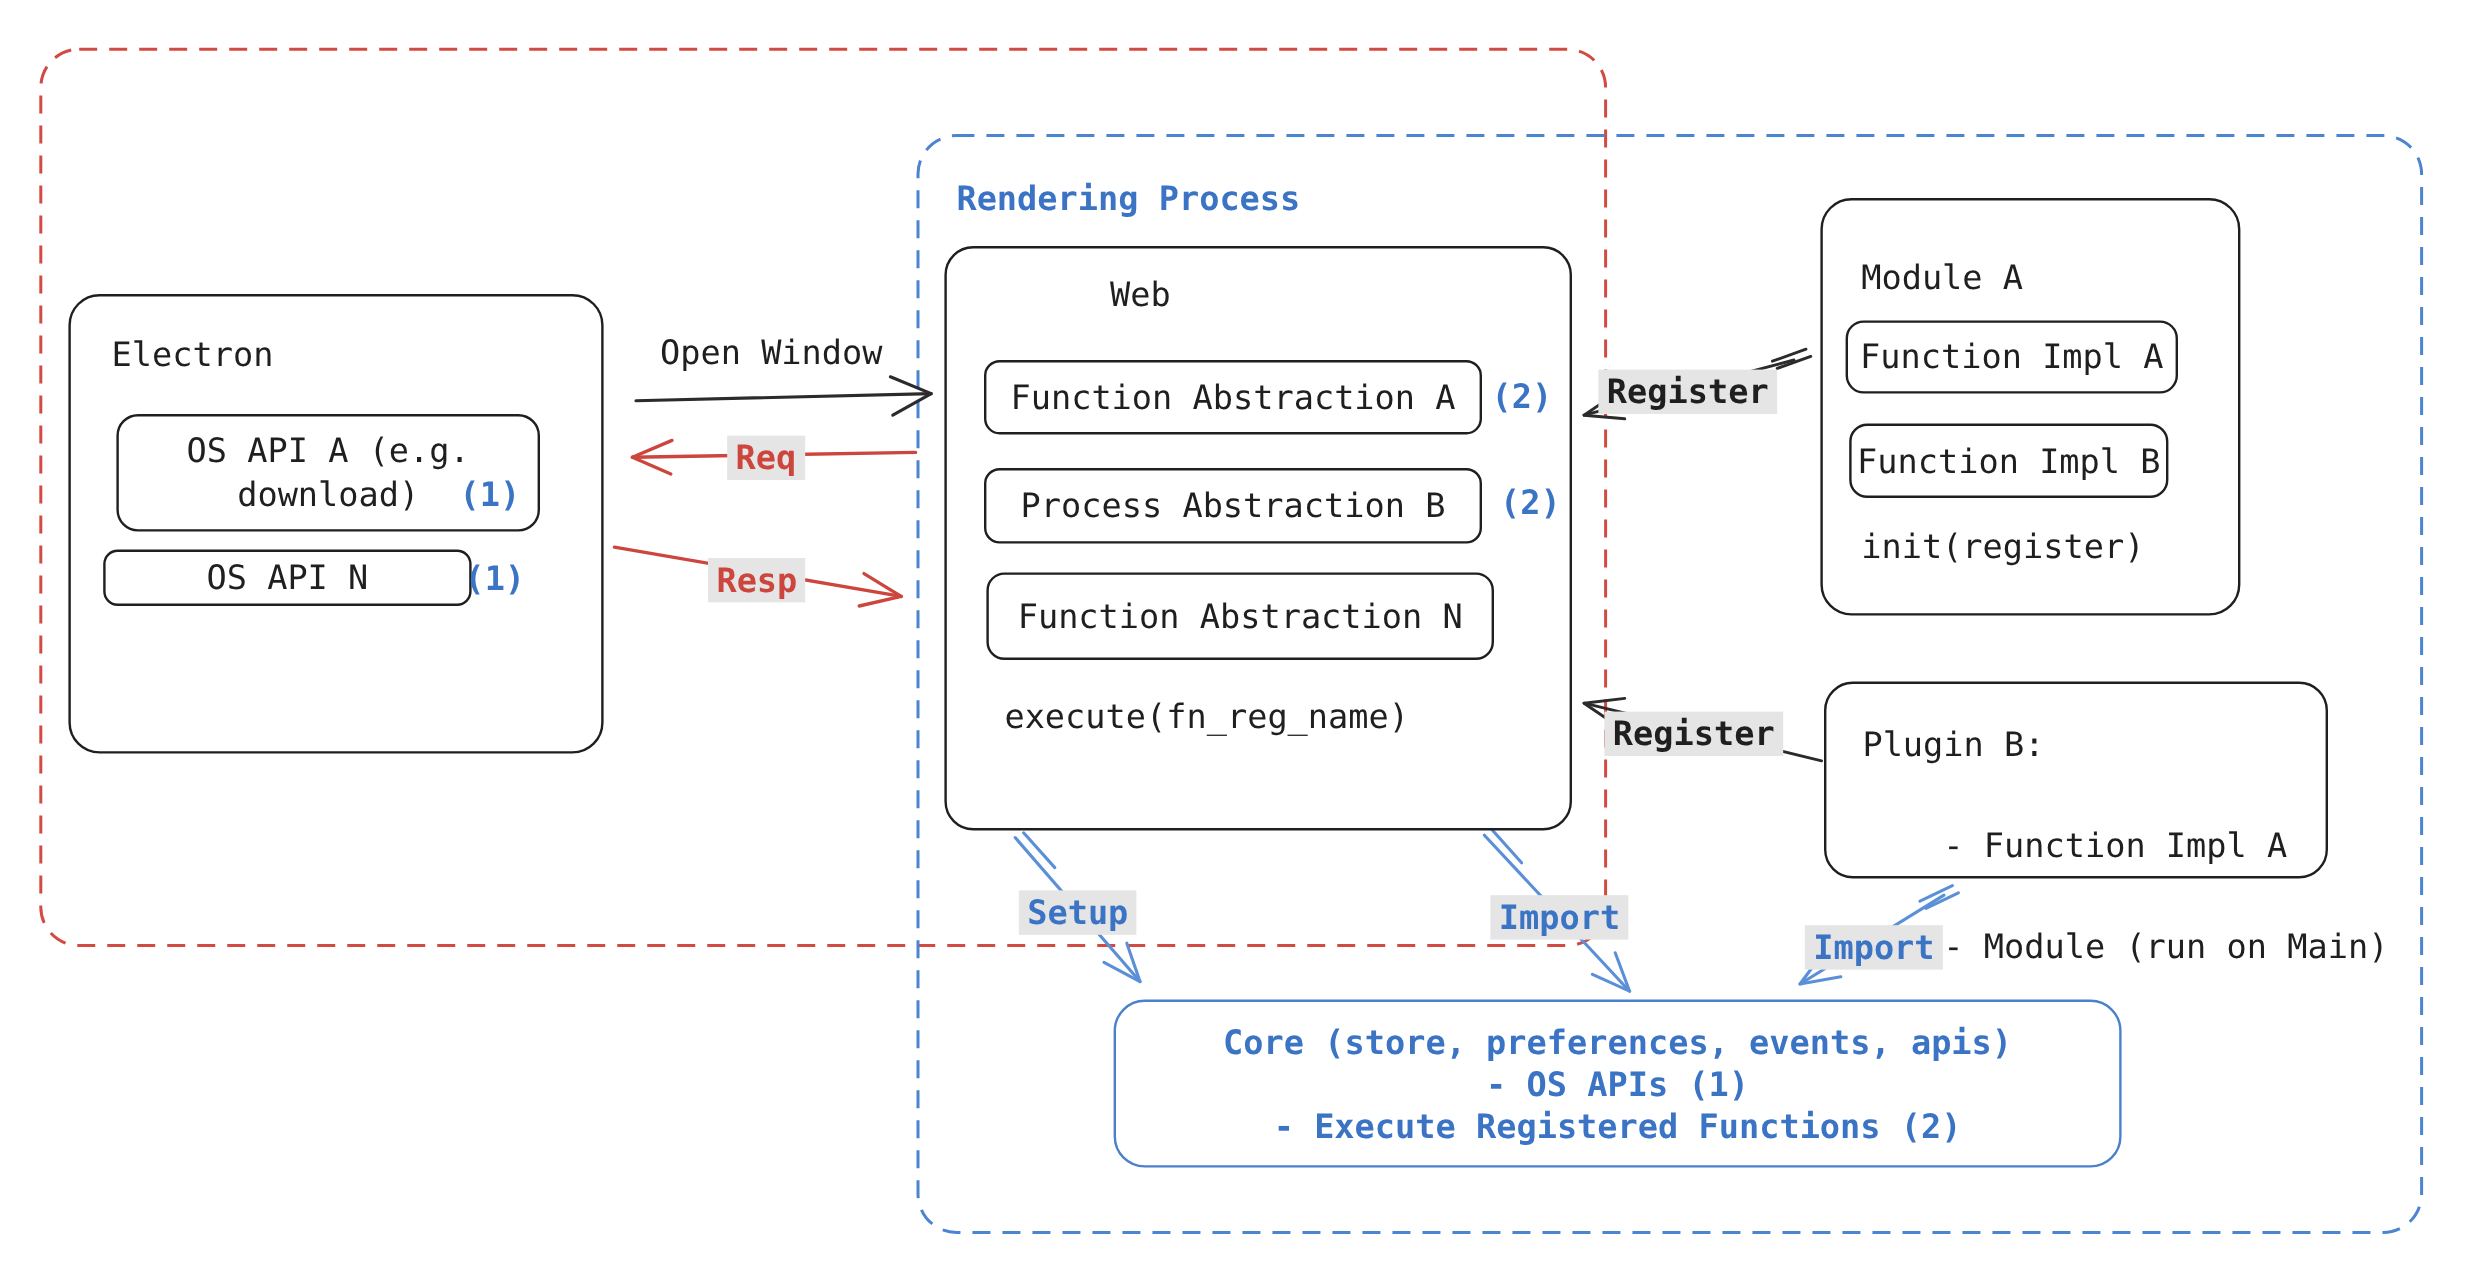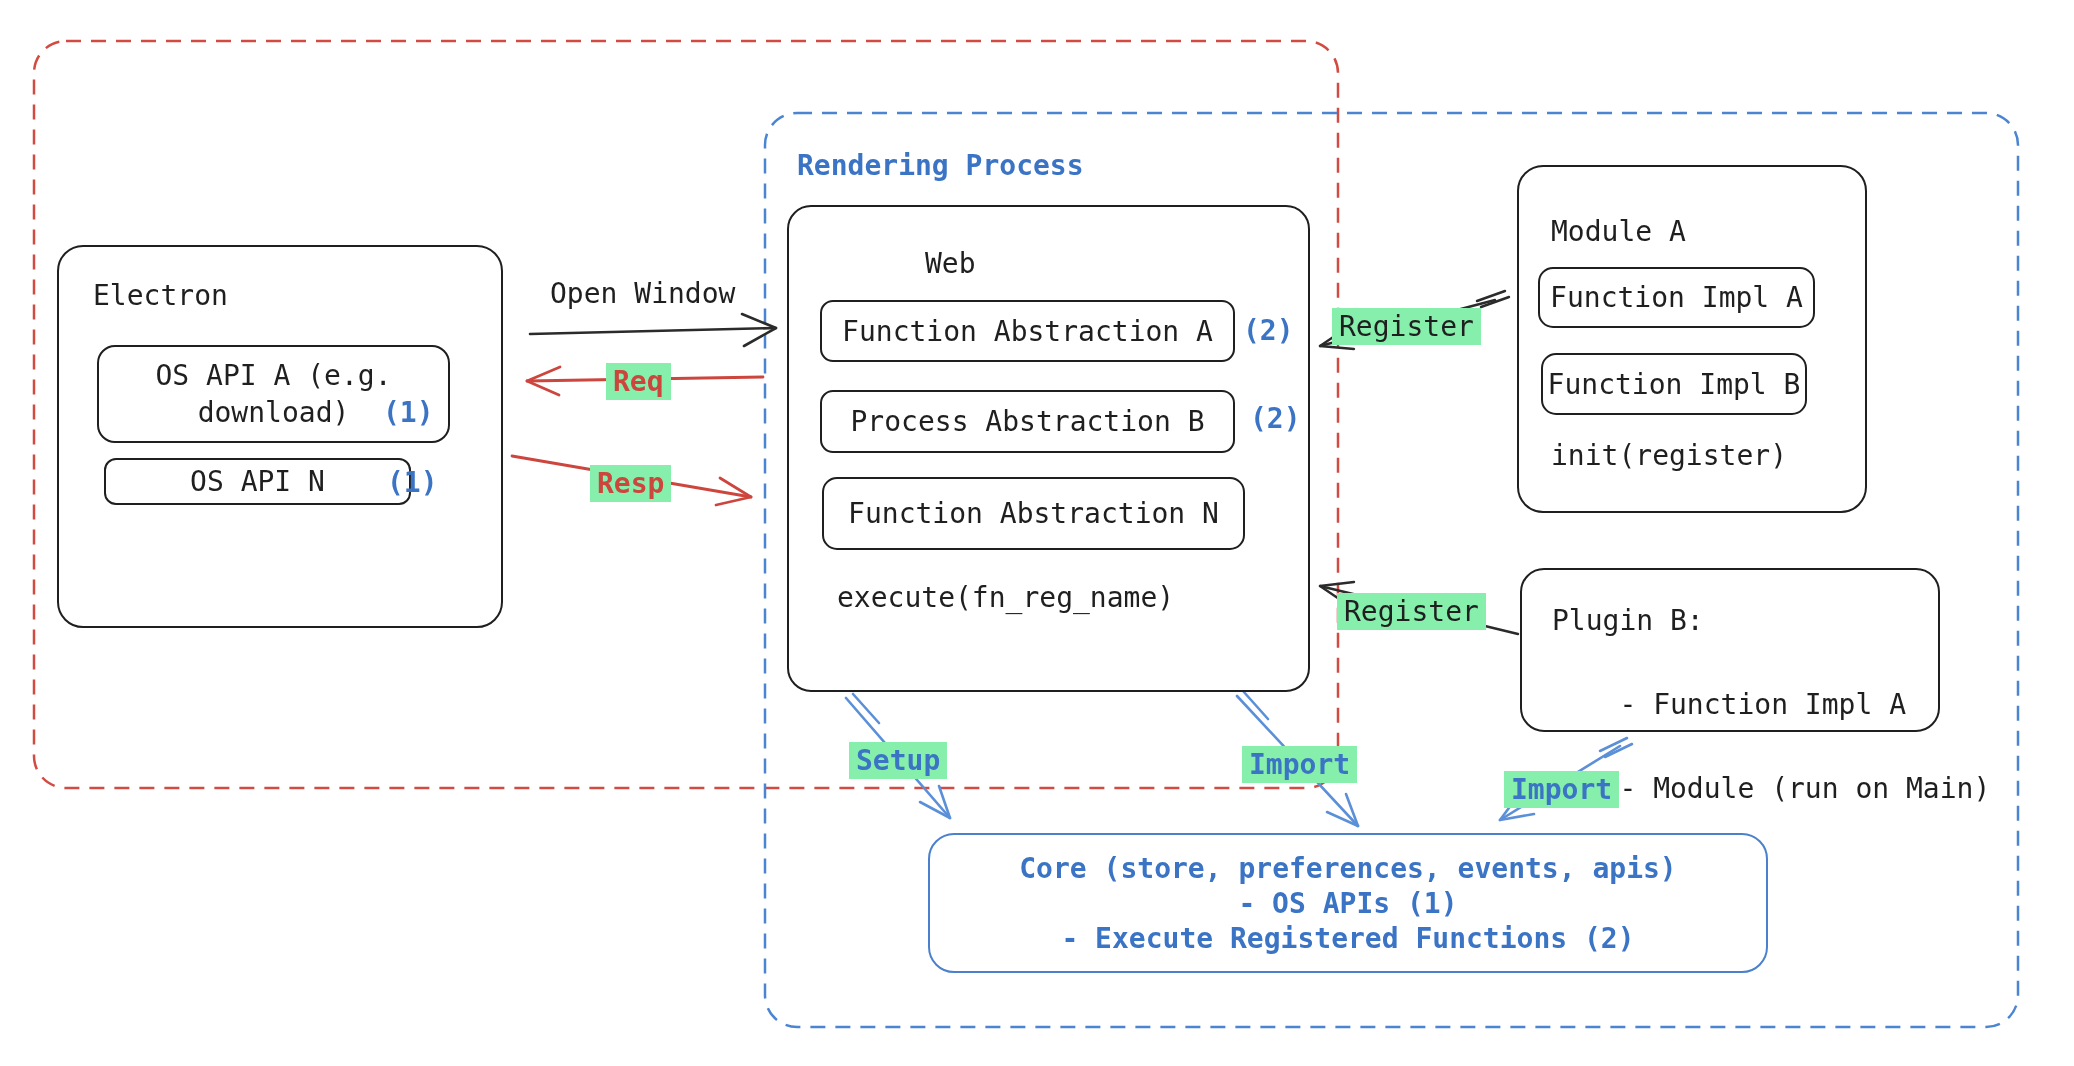--- a/index.html
+++ b/index.html
@@ -18,21 +18,21 @@
     background:#ffffff;
     border:2.5px solid #1f1f1f;
     box-sizing:border-box;
     z-index:2;
     display:flex;align-items:center;justify-content:center;
     flex-direction:column;
   }
   .lbl{position:absolute;z-index:3;white-space:pre;line-height:1.25;}
   .red{color:#cd463e;font-weight:700;}
   .blue{color:#3b74c4;font-weight:700;}
-  .onwhite{background:#86efac;padding:1px 7px;}
+  .onwhite{background:#e5e5e5;padding:1px 7px;font-weight:bold;}
   .badge{position:absolute;z-index:3;color:#3b74c4;font-weight:700;white-space:pre;}
   .centerlines{text-align:center;line-height:37px;}
 </style>
 </head>
 <body>
 
 <div class="canvas">
 
   <svg class="layer" width="2074" height="1066" viewBox="0 0 2074 1066">
 
@@ -90,31 +90,31 @@
 
   <div class="box" style="left:57px;top:245px;width:446px;height:383px;border-radius:26px;"></div>
   <div class="lbl" style="left:93px;top:278px;">Electron</div>
 
   <div class="box centerlines" style="left:97px;top:345px;width:353px;height:98px;border-radius:18px;">
     <div>OS API A (e.g.</div>
     <div>download)</div>
   </div>
   <div class="badge" style="left:383px;top:396px;">(1)</div>
 
-  <div class="box" style="left:104px;top:458px;width:307px;height:47px;border-radius:12px;text-align:center;">
+  <div class="box" style="left:86px;top:458px;width:307px;height:47px;border-radius:12px;text-align:center;">
     <div>OS API N</div>
   </div>
   <div class="badge" style="left:387px;top:466px;">(1)</div>
 
   <div class="lbl" style="left:550px;top:276px;">Open Window</div>
   <div class="lbl red onwhite" style="left:606px;top:363px;">Req</div>
   <div class="lbl red onwhite" style="left:590px;top:465px;">Resp</div>
 
   <div class="box" style="left:787px;top:205px;width:523px;height:487px;border-radius:24px;"></div>
-  <div class="lbl" style="left:925px;top:246px;">Web</div>
+  <div class="lbl" style="left:925px;top:228px;">Web</div>
 
   <div class="box" style="left:820px;top:300px;width:415px;height:62px;border-radius:13px;">
     <div>Function Abstraction A</div>
   </div>
   <div class="badge" style="left:1243px;top:314px;">(2)</div>
 
   <div class="box" style="left:820px;top:390px;width:415px;height:63px;border-radius:13px;">
     <div>Process Abstraction B</div>
   </div>
   <div class="badge" style="left:1250px;top:402px;">(2)</div>

